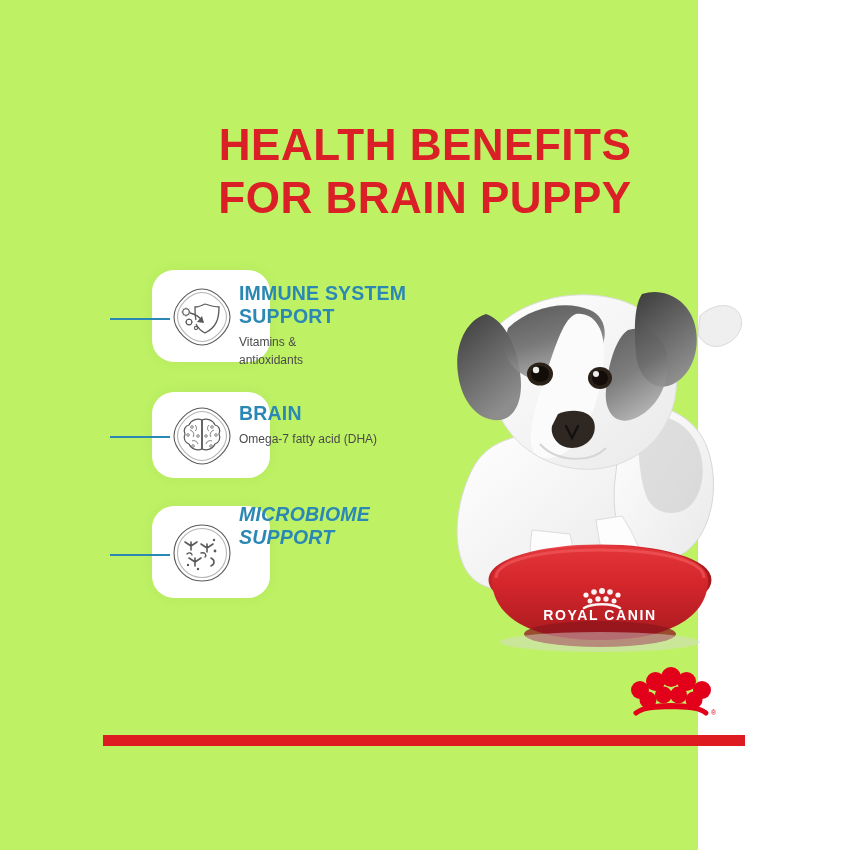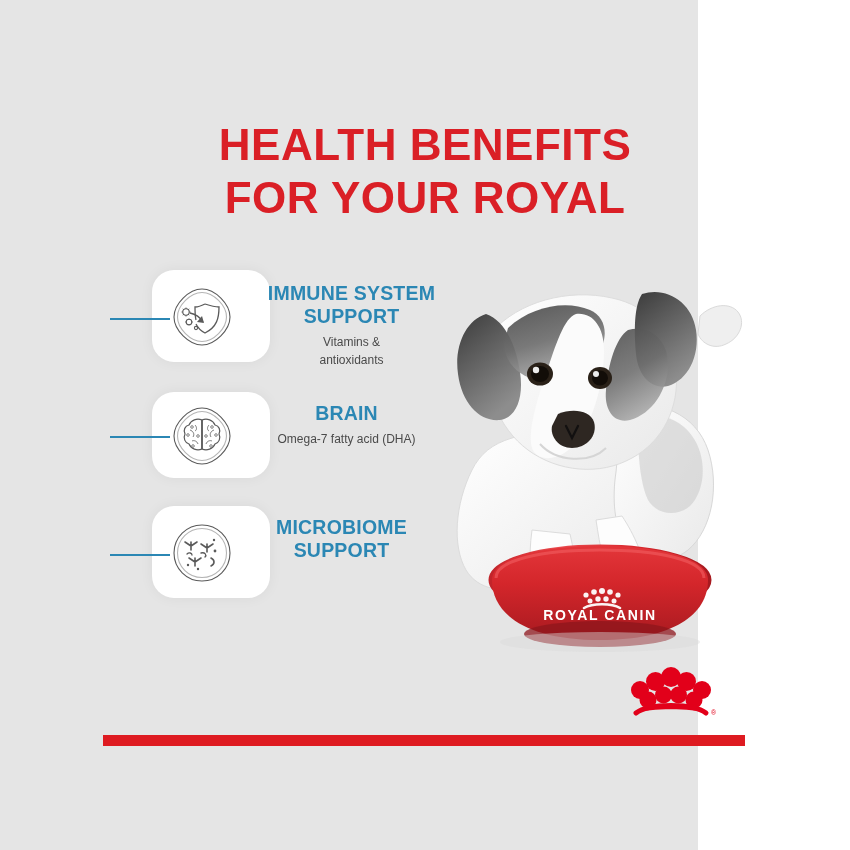--- a/index.html
+++ b/index.html
@@ -9,21 +9,21 @@
     height: 850px;
     background: #ffffff;
     font-family: "Liberation Sans", sans-serif;
     overflow: hidden;
   }
 
   #canvas {
     position: relative;
     width: 698px;
     height: 850px;
-    background: #e5e5e5;
+    background: #bef264;
   }
 
   
   .title-block {
     position: absolute;
     top: 118px;
     left: 0;
     width: 850px;
     text-align: center;
   }
@@ -92,24 +92,23 @@
   .benefit.b3 .icon-wrap { top: 22px; }
   .icon-wrap svg { display: block; width: 62px; height: 62px; }
 
   
   .benefit-text {
     position: absolute;
     left: 239px;
     top: 20px;
     width: 225px;
     z-index: 2;
-    text-align: center;
   }
   .benefit.b2 .benefit-text { top: 14px; width: 215px; }
-  .benefit.b3 .benefit-text { top: 16px; width: 205px; }
+  .benefit.b3 .benefit-text { top: 3px; width: 205px; font-style: italic; }
 
   .benefit-title {
     font-family: "Liberation Sans", sans-serif;
     font-weight: 700;
     font-size: 19.5px;
     line-height: 23px;
     letter-spacing: 0.2px;
     color: #2B87B4;
     text-transform: uppercase;
   }
@@ -155,21 +154,21 @@
     z-index: 3;
   }
 </style>
 </head>
 <body>
 
 <div id="canvas">
 
   <div class="title-block">
     <div class="title-line">HEALTH BENEFITS</div>
-    <div class="title-line">FOR YOUR ROYAL</div>
+    <div class="title-line">FOR BRAIN PUPPY</div>
   </div>
 
   <div class="photo">
     <svg viewBox="0 0 400 400" xmlns="http://www.w3.org/2000/svg">
       <defs>
         <linearGradient id="furA" x1="0" y1="0" x2="1" y2="1">
           <stop offset="0%" stop-color="#ffffff"></stop>
           <stop offset="100%" stop-color="#e9e9e9"></stop>
         </linearGradient>
         <linearGradient id="furDark" x1="0" y1="0" x2="0.4" y2="1">

